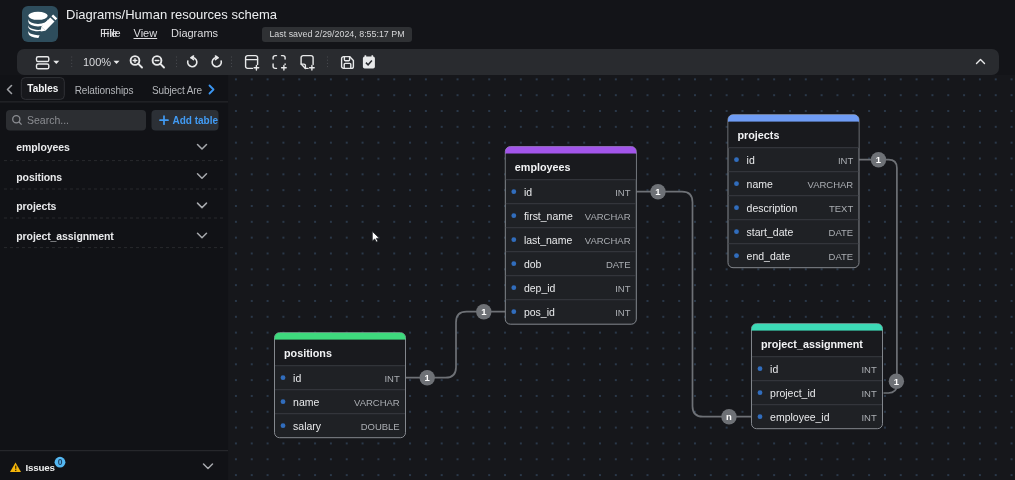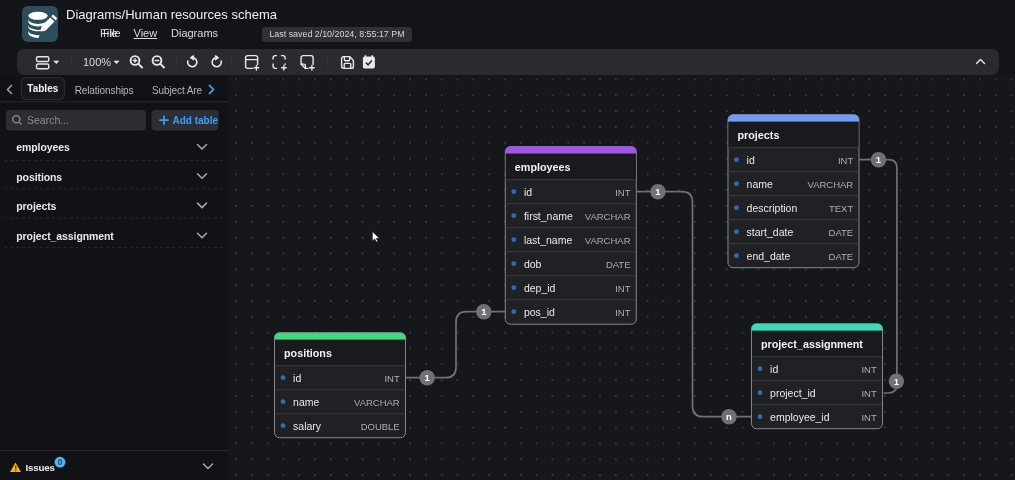--- a/index.html
+++ b/index.html
@@ -25,21 +25,21 @@
     </g>
   </g>
 </svg>
 <div class="abs" style="left:66px;top:7px;font-size:13px;color:#eceef0;">Diagrams/Human resources schema</div>
 <div class="menuitem" style="left:67px;padding-left:36px;">File</div>
 <div class="menuitem" style="left:100px;">File</div>
 <div class="menuitem" style="left:133.5px;text-decoration:underline;">View</div>
 <div class="menuitem" style="left:171px;">Diagrams</div>
 <div class="menuitem" style="left:232px;margin-left:48px;">Help</div>
 <div class="abs" style="left:262px;top:26.5px;width:150px;height:15px;background:#2f3134;border-radius:3px;
-     font-size:8.9px;color:#d6d7d9;display:flex;align-items:center;justify-content:center;white-space:nowrap;">Last saved 2/10/2024, 8:55:17 PM</div>
+     font-size:8.9px;color:#d6d7d9;display:flex;align-items:center;justify-content:center;white-space:nowrap;">Last saved 2/29/2024, 8:55:17 PM</div>
 
 <div class="abs" style="left:17px;top:48.5px;width:981.5px;height:26.5px;background:#292b2f;border-radius:7px;"></div>
 <svg class="abs" style="left:17px;top:48.5px" width="982" height="27" viewBox="0 0 982 27">
   <g stroke="#e8e9ea" stroke-width="1.4" fill="none" stroke-linecap="round" stroke-linejoin="round">
 
     <rect x="19.5" y="7.7" width="12.3" height="4.8" rx="1.6"></rect>
     <rect x="19.5" y="15" width="12.3" height="4.8" rx="1.6"></rect>
 
     <g transform="translate(113,6.5)" stroke-width="1.9">
       <circle cx="5" cy="5" r="4.4"></circle>

